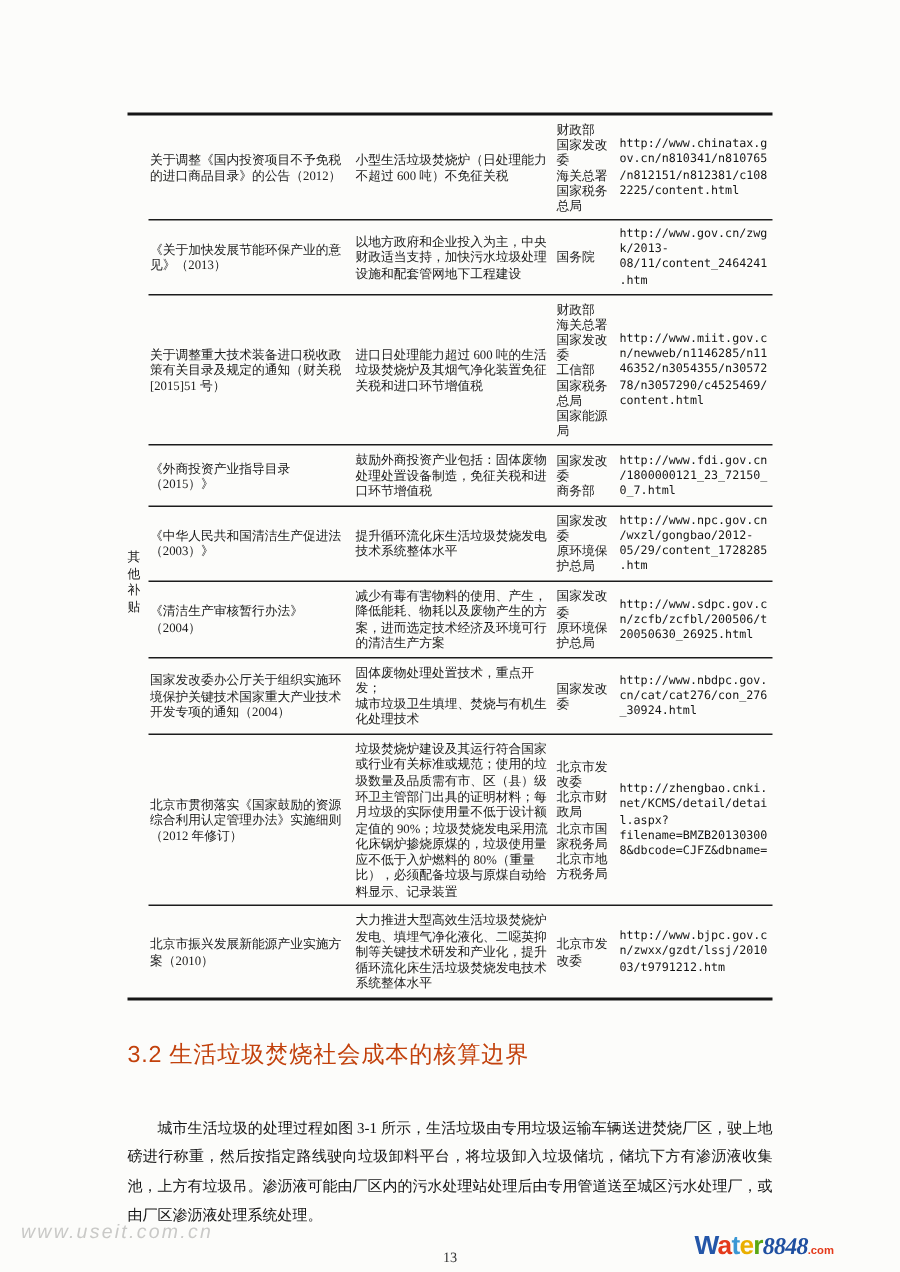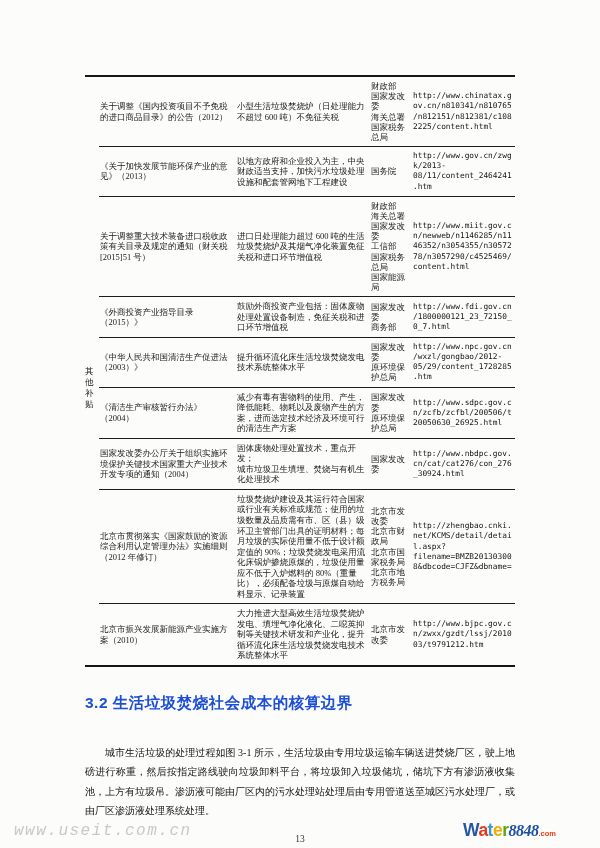--- a/index.html
+++ b/index.html
@@ -38,36 +38,36 @@
   td.c-desc{white-space:pre-line;margin-top:21px;}
   td.c-url{
     font-family:"DejaVu Sans Mono","Liberation Mono",monospace;
     font-size:7.8px;line-height:1.3;word-break:break-all;color:#141414;
   }
 
   
   .section-heading{
     margin-top:26px;
     font-family:"Liberation Sans","DejaVu Sans",sans-serif;
-    font-weight:bold;font-size:15.5px;color:#1d4ed8;letter-spacing:.5px;
+    font-weight:normal;font-size:15.5px;color:#c2410c;letter-spacing:.5px;
   }
   .body-paragraph{
     margin-top:29px;
     font-size:10px;line-height:19.5px;text-align:justify;
     text-indent:2em;color:#141414;
   }
   .page-number{
     margin-top:13px;text-align:center;font-size:9.5px;color:#333;
   }
 
   
   .watermark{
-    position:absolute;left:14px;bottom:8px;
-    font-style:italic;font-size:16px;letter-spacing:1.5px;
-    color:#c9c9c7;font-family:Liberation Mono, monospace;
+    position:absolute;left:14px;bottom:20px;
+    font-style:italic;font-size:13px;letter-spacing:1.5px;
+    color:#c9c9c7;font-family:Liberation Sans, sans-serif;
   }
   .logo{
     position:absolute;right:5px;bottom:5px;width:132px;text-align:left;
     font-family:"Liberation Sans","DejaVu Sans",sans-serif;
   }
   .logo-line1{white-space:nowrap;line-height:18px;}
   .logo-word span{font-weight:bold;font-size:17.5px;letter-spacing:-.5px;}
   .logo-num{
     font-family:"Liberation Serif",serif;font-style:italic;font-weight:bold;
     font-size:16px;color:#1f4fa0;letter-spacing:-.5px;

